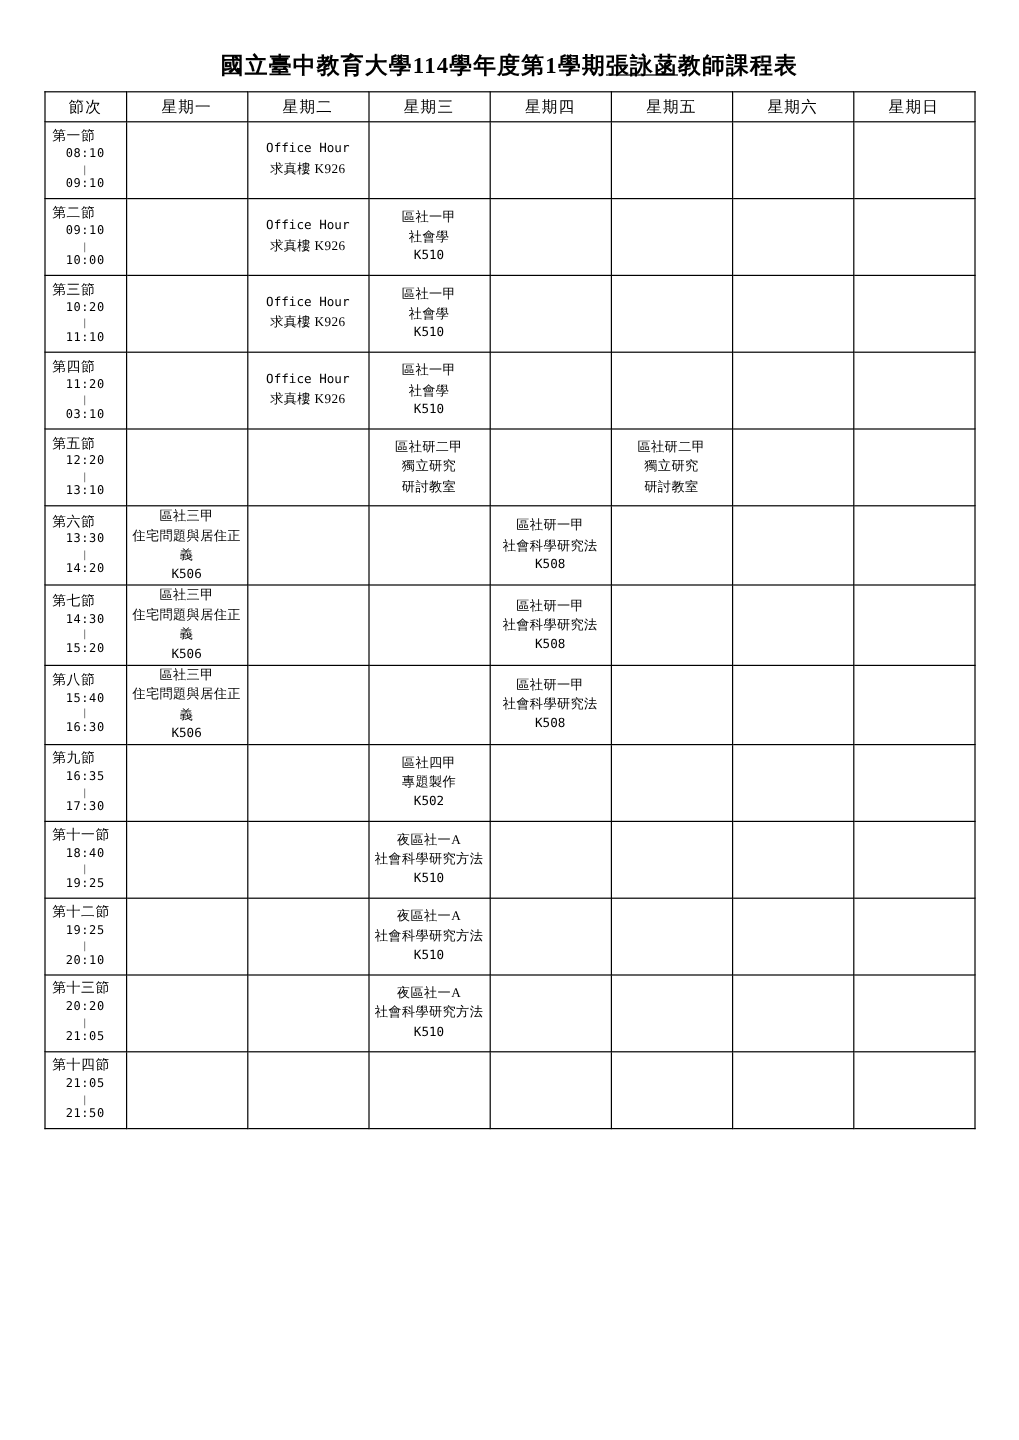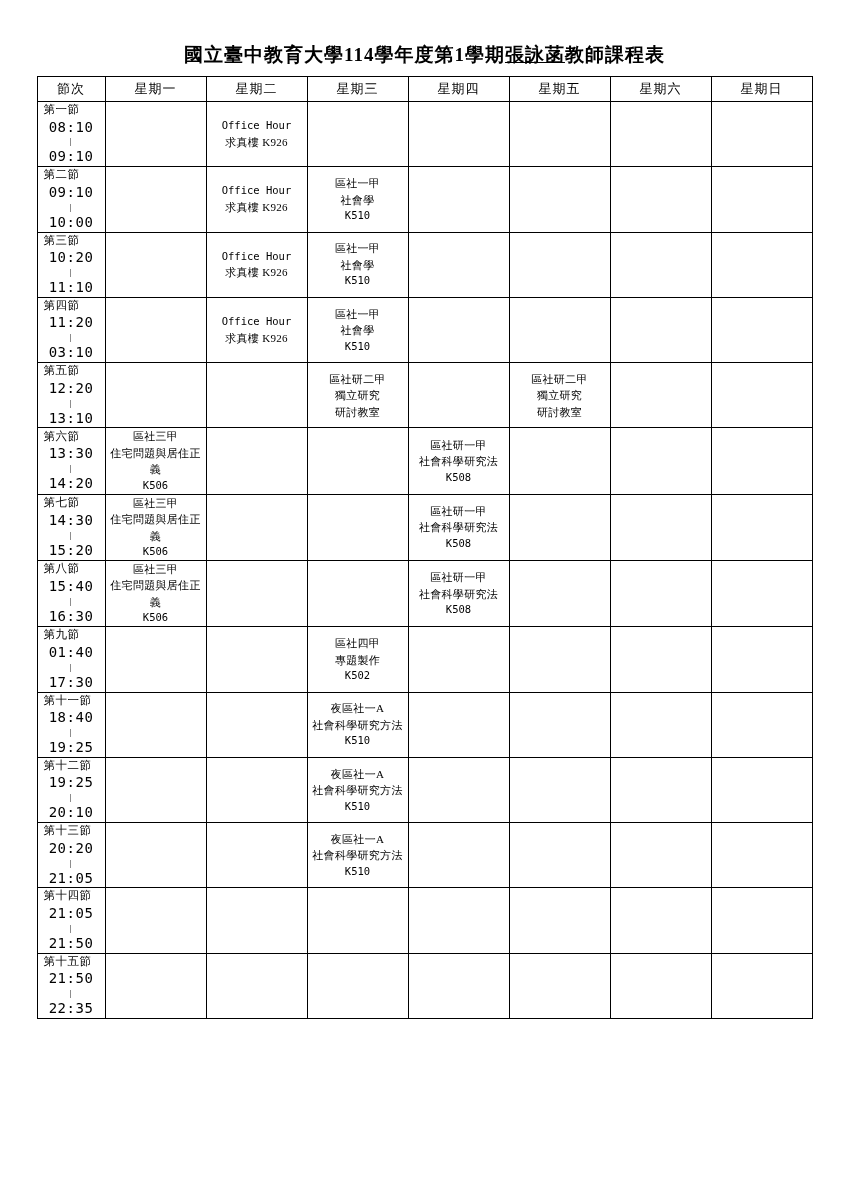--- a/index.html
+++ b/index.html
@@ -71,21 +71,21 @@
   td.period-cell .pname {
     display: block;
     text-align: left;
     padding-left: 6px;
     font-size: 11.5px;
   }
   td.period-cell .ptime {
     display: block;
     text-align: center;
     font-family: "DejaVu Sans Mono", monospace;
-    font-size: 14px;
+    font-size: 10px;
   }
   td.period-cell .pbar {
     display: block;
     text-align: center;
     font-size: 9px;
     line-height: 1;
     margin: 1px 0;
   }
   td.slot {
     font-size: 11px;
@@ -308,21 +308,21 @@
             <span class="ln">社會科學研究法</span>
             <span class="ln mono">K508</span>
           </td>
           <td class="slot"></td>
           <td class="slot"></td>
           <td class="slot"></td>
         </tr>
         <tr class="row-tall">
           <td class="period-cell">
             <span class="pname">第九節</span>
-            <span class="ptime">01:40</span>
+            <span class="ptime">16:35</span>
             <span class="pbar">|</span>
             <span class="ptime">17:30</span>
           </td>
           <td class="slot"></td>
           <td class="slot"></td>
           <td class="slot">
             <span class="ln">區社四甲</span>
             <span class="ln">專題製作</span>
             <span class="ln mono">K502</span>
           </td>
@@ -396,31 +396,16 @@
             <span class="ptime">21:50</span>
           </td>
           <td class="slot"></td>
           <td class="slot"></td>
           <td class="slot"></td>
           <td class="slot"></td>
           <td class="slot"></td>
           <td class="slot"></td>
           <td class="slot"></td>
         </tr>
-        <tr class="row-tall">
-          <td class="period-cell">
-            <span class="pname">第十五節</span>
-            <span class="ptime">21:50</span>
-            <span class="pbar">|</span>
-            <span class="ptime">22:35</span>
-          </td>
-          <td class="slot"></td>
-          <td class="slot"></td>
-          <td class="slot"></td>
-          <td class="slot"></td>
-          <td class="slot"></td>
-          <td class="slot"></td>
-          <td class="slot"></td>
-        </tr>
       </tbody>
   </table>
 
 </div>
 
 </body></html>

